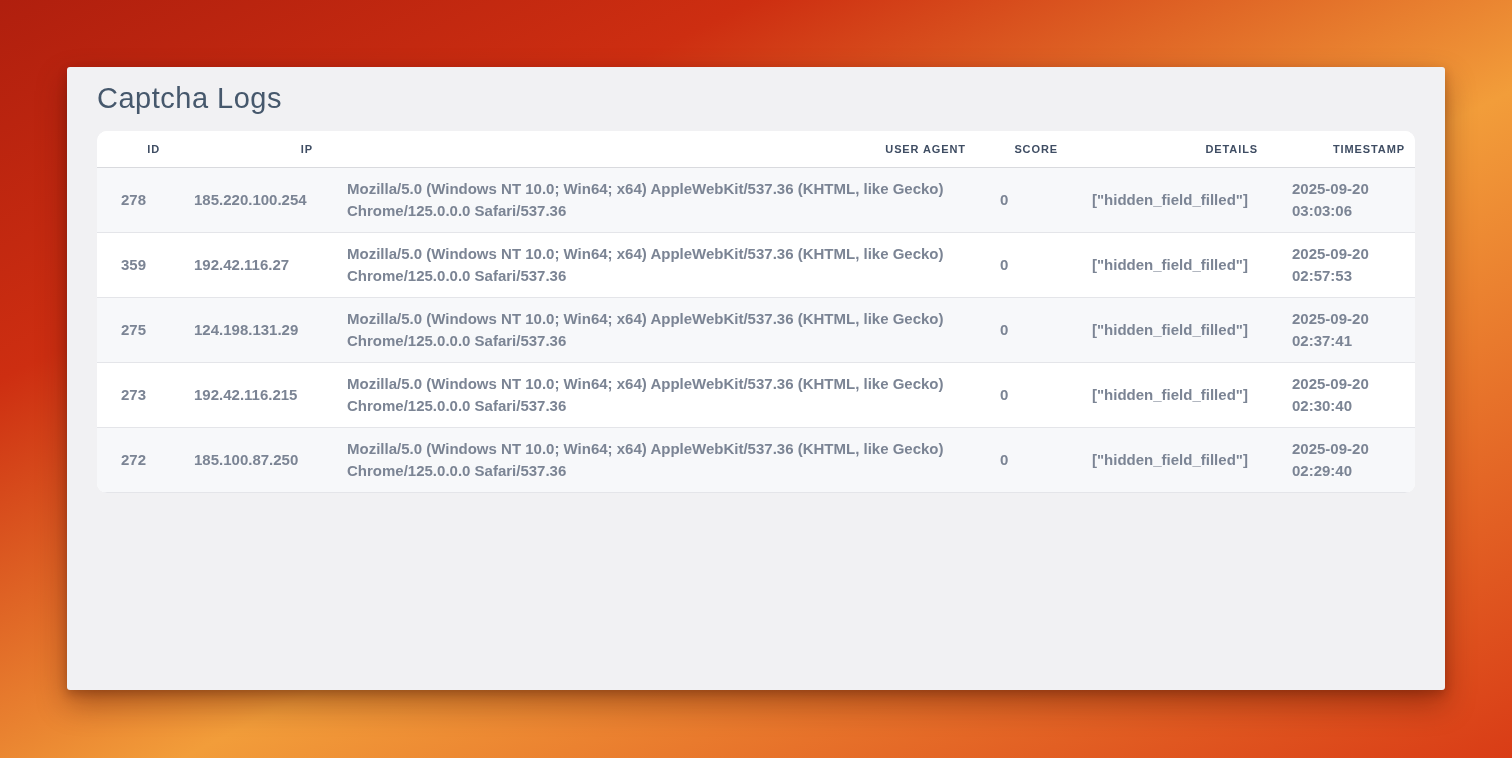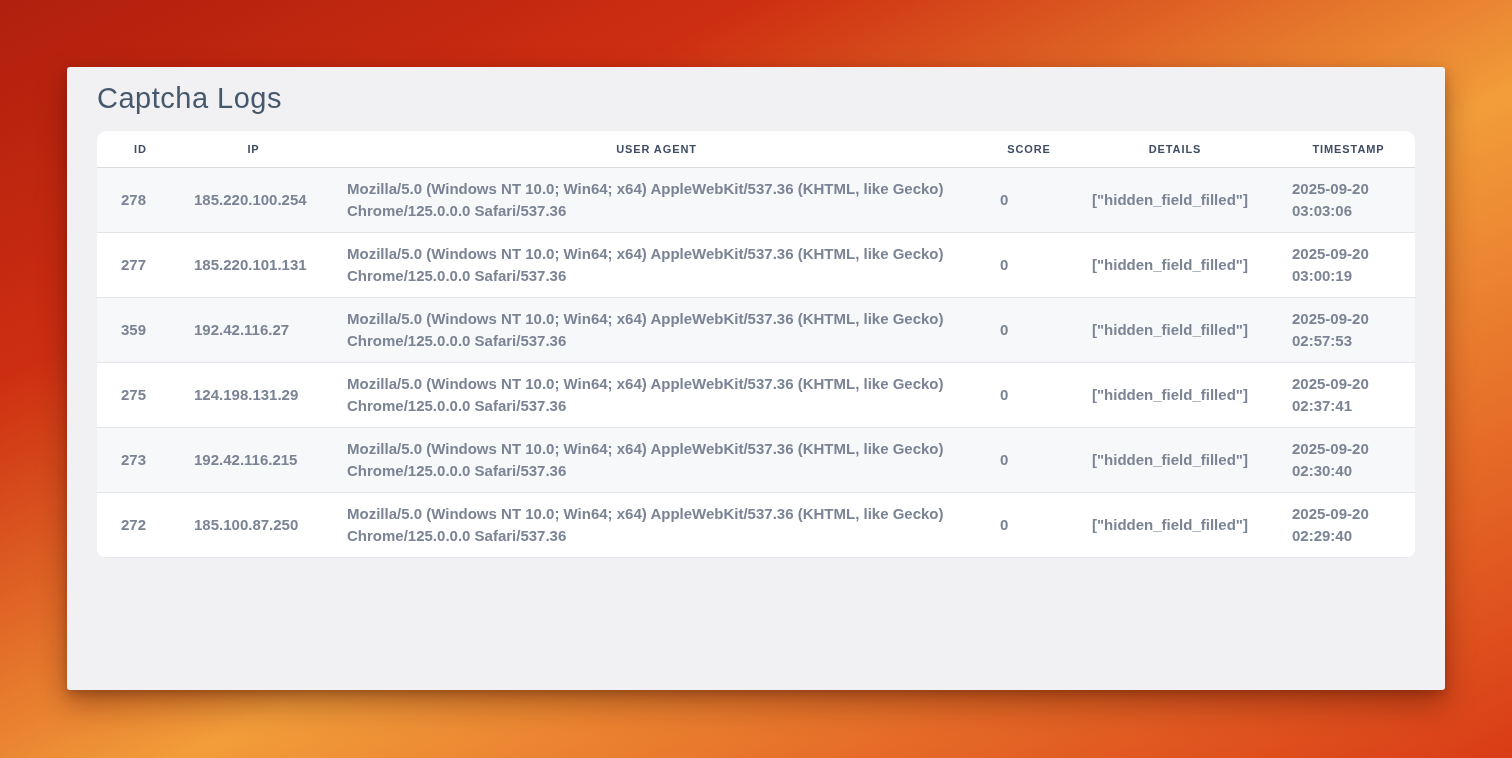--- a/index.html
+++ b/index.html
@@ -45,21 +45,21 @@
   }
   col.c-id { width: 73px; }
   col.c-ip { width: 153px; }
   col.c-ua { width: 653px; }
   col.c-score { width: 92px; }
   col.c-details { width: 200px; }
   col.c-ts { width: 147px; }
   thead th {
     height: 36px;
     padding: 0 10px 0 24px;
-    text-align: center;
+    text-align: right;
     vertical-align: middle;
     font-size: 11px;
     font-weight: 700;
     letter-spacing: 0.9px;
     text-transform: uppercase;
     color: #3f4d63;
     background: #ffffff;
     border-bottom: 1px solid #d9dade;
   }
   tbody tr {
@@ -107,28 +107,20 @@
         <tbody id="table-body">
             <tr>
               <td>278</td>
               <td>185.220.100.254</td>
               <td>Mozilla/5.0 (Windows NT 10.0; Win64; x64) AppleWebKit/537.36 (KHTML, like Gecko) Chrome/125.0.0.0 Safari/537.36</td>
               <td>0</td>
               <td>["hidden_field_filled"]</td>
               <td>2025-09-20 03:03:06</td>
             </tr>
             <tr>
-              <td>277</td>
-              <td>185.220.101.131</td>
-              <td>Mozilla/5.0 (Windows NT 10.0; Win64; x64) AppleWebKit/537.36 (KHTML, like Gecko) Chrome/125.0.0.0 Safari/537.36</td>
-              <td>0</td>
-              <td>["hidden_field_filled"]</td>
-              <td>2025-09-20 03:00:19</td>
-            </tr>
-            <tr>
               <td>359</td>
               <td>192.42.116.27</td>
               <td>Mozilla/5.0 (Windows NT 10.0; Win64; x64) AppleWebKit/537.36 (KHTML, like Gecko) Chrome/125.0.0.0 Safari/537.36</td>
               <td>0</td>
               <td>["hidden_field_filled"]</td>
               <td>2025-09-20 02:57:53</td>
             </tr>
             <tr>
               <td>275</td>
               <td>124.198.131.29</td>

